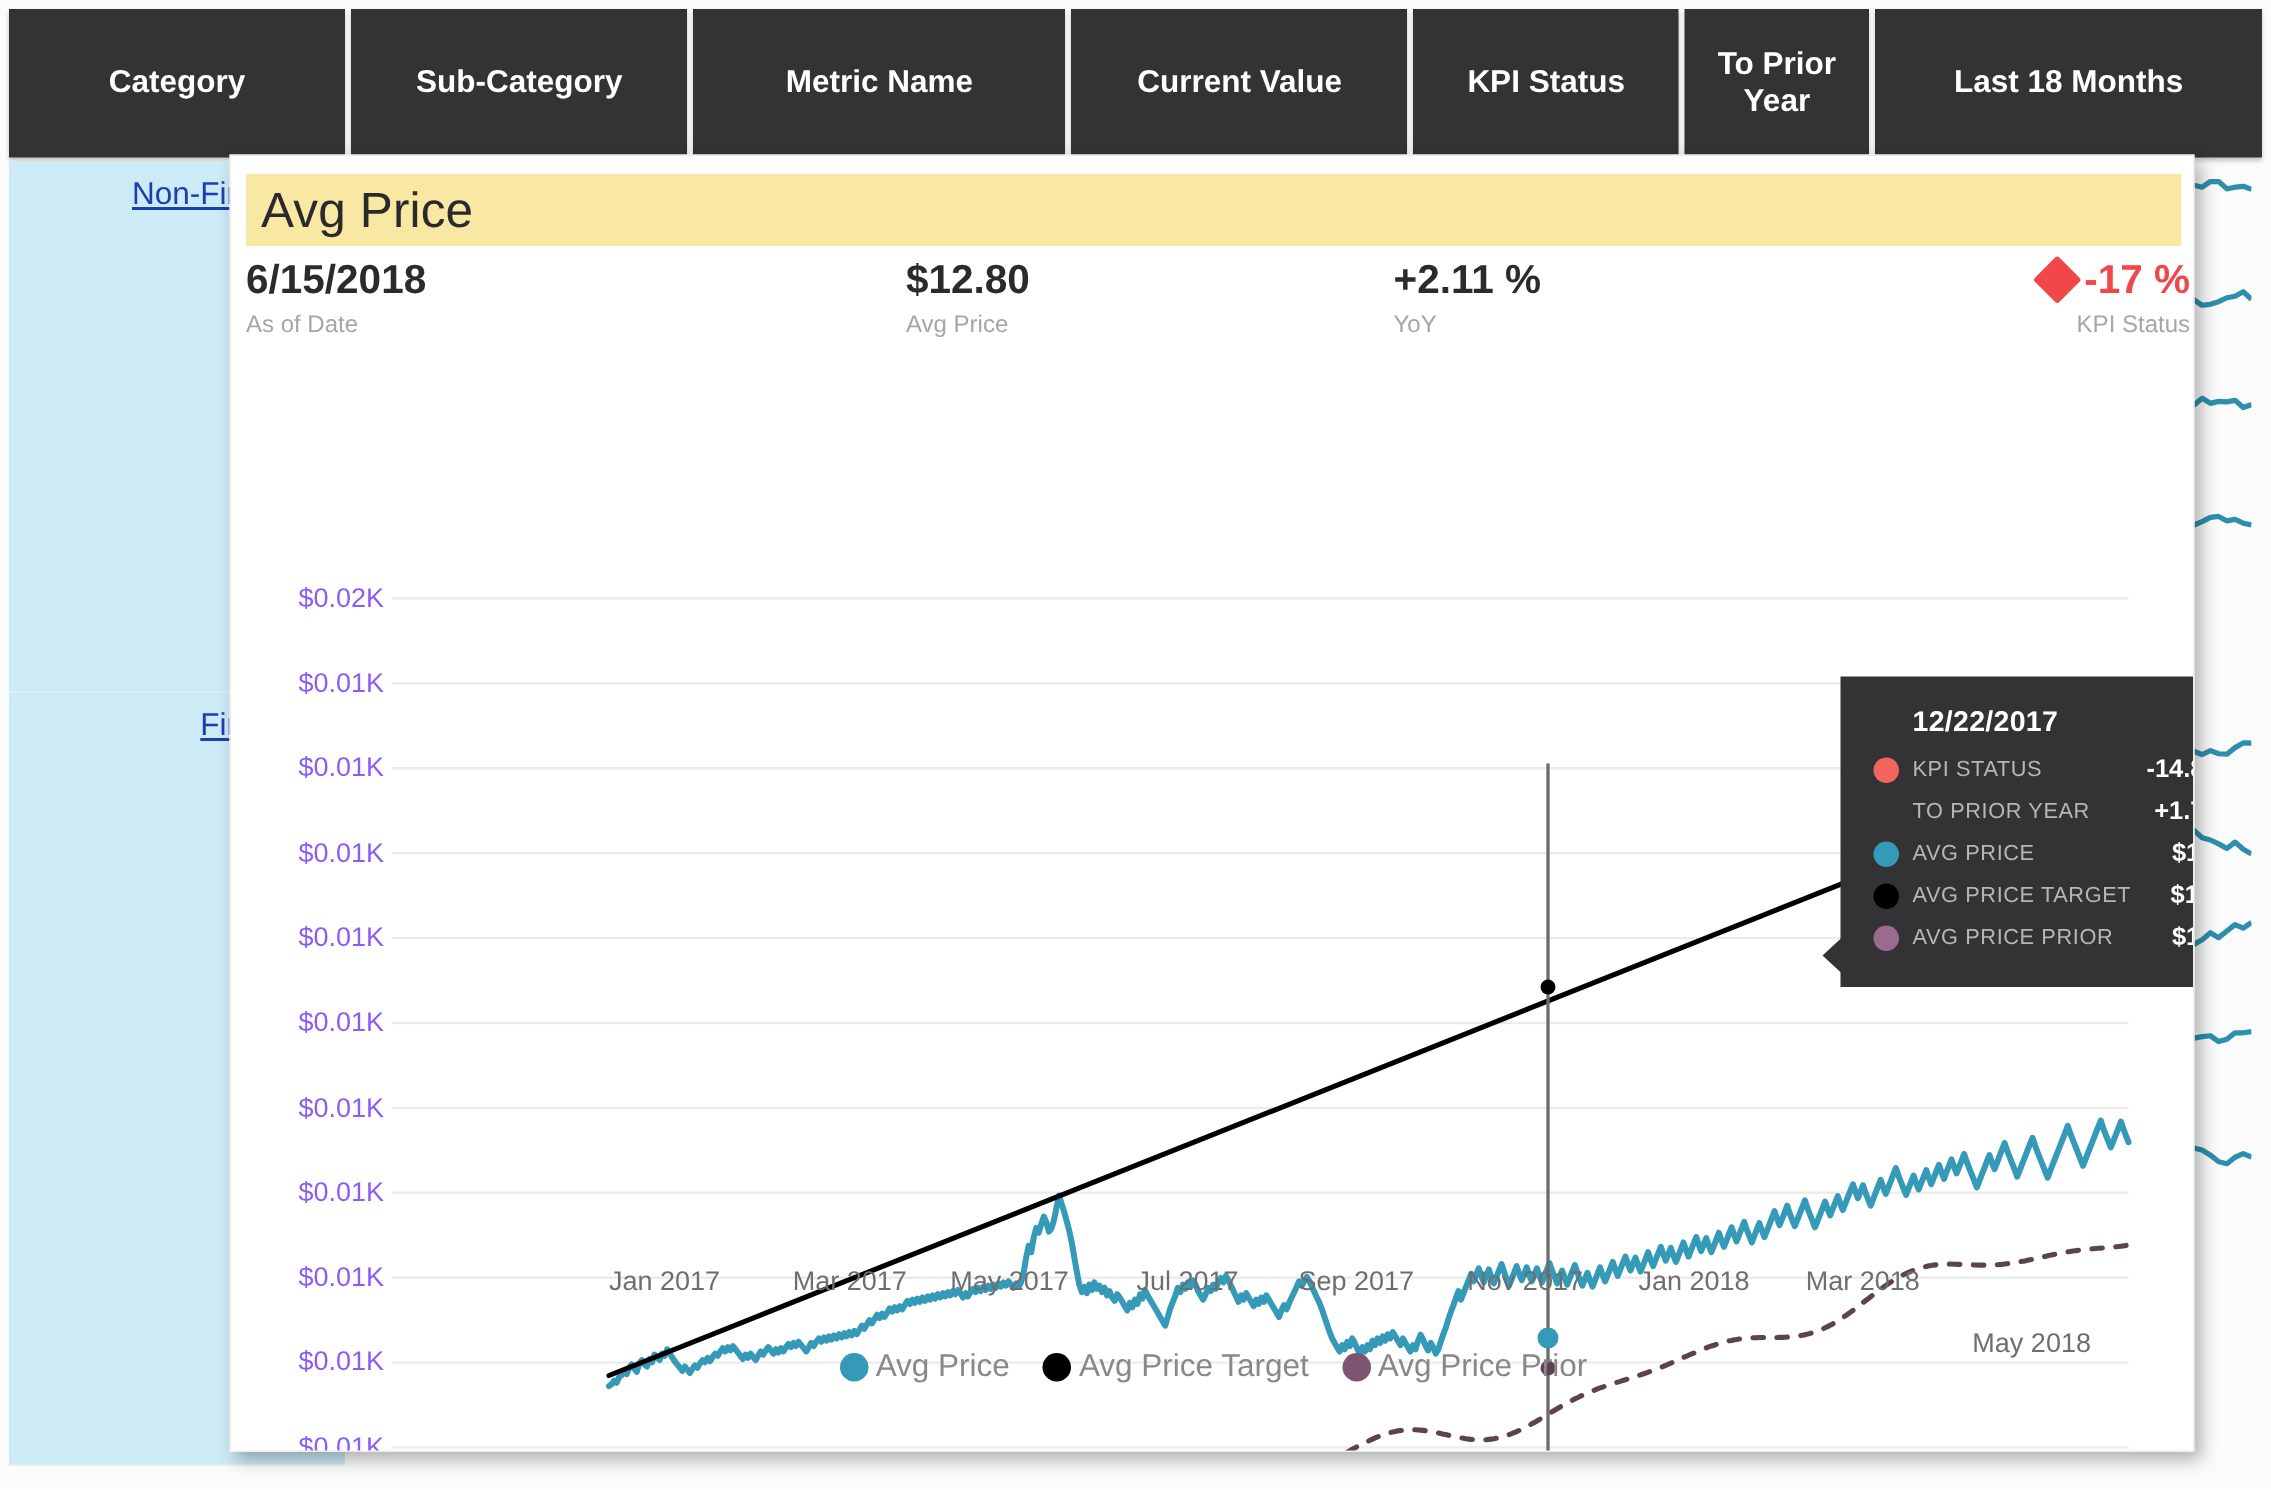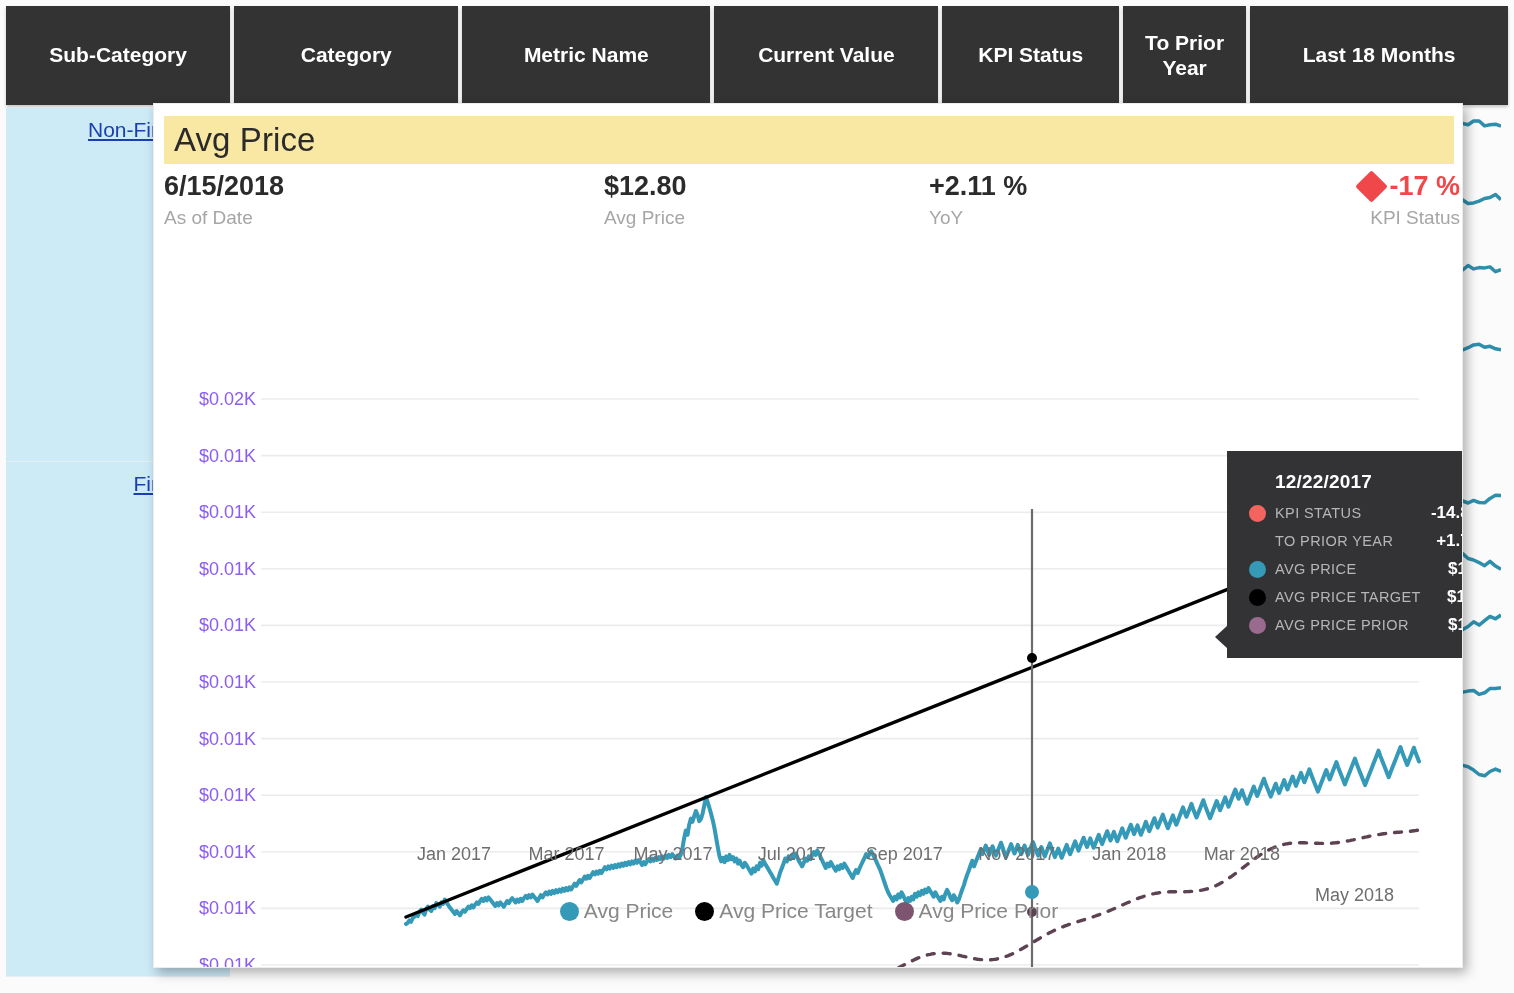--- a/index.html
+++ b/index.html
@@ -86,21 +86,21 @@
   .kpi-strip {
     position: absolute; left: 10px; top: 68px;
     width: 1296px; height: 75px;
   }
   .kpi-block { position: absolute; top: 0; }
   .kpi-val {
     font-size: 27px; font-weight: bold; color: #2b2b2b;
     white-space: nowrap; line-height: 1.1;
   }
   .kpi-lbl {
-    font-size: 19px; color: #a6a6a6; margin-top: 6px;
+    font-size: 16px; color: #a6a6a6; margin-top: 6px;
     white-space: nowrap; line-height: 1.1;
   }
   .kpi-block.right { text-align: right; }
   .kpi-bad .kpi-val { color: #f0474b; display: flex; align-items: center; justify-content: flex-end; gap: 6px; }
   .diamond {
     width: 23px; height: 23px; background: #f0474b;
     transform: rotate(45deg); display: inline-block; flex: none;
     border-radius: 2px;
   }
 
@@ -152,24 +152,24 @@
   }
 </style>
 </head>
 <body>
 
 <div id="root">
 
   <div class="bg-table">
     <div class="header-row">
         <div class="th" style="width: 226px;">
+          <span>Category</span>
+        </div>
+        <div class="th" style="width: 226px;">
           <span>Sub-Category</span>
-        </div>
-        <div class="th" style="width: 226px;">
-          <span>Category</span>
         </div>
         <div class="th" style="width: 250px;">
           <span>Metric Name</span>
         </div>
         <div class="th" style="width: 226px;">
           <span>Current Value</span>
         </div>
         <div class="th" style="width: 178px;">
           <span>KPI Status</span>
         </div>
@@ -291,21 +291,21 @@
           <div class="ylabel" style="top: 309.8px;">$0.01K</div>
           <div class="ylabel" style="top: 366.4px;">$0.01K</div>
           <div class="ylabel" style="top: 423px;">$0.01K</div>
           <div class="ylabel" style="top: 479.6px;">$0.01K</div>
           <div class="ylabel" style="top: 536.2px;">$0.01K</div>
           <div class="ylabel" style="top: 592.8px;">$0.01K</div>
           <div class="ylabel" style="top: 649.4px;">$0.01K</div>
           <div class="ylabel" style="top: 706px;">$0.01K</div>
         </div>
       <div class="xtick-holder" id="xtick-holder">
-          <div class="xlabel" style="left: 300px;">Jan 2017</div>
+          <div class="xlabel" style="left: 289px;">Jan 2017</div>
           <div class="xlabel" style="left: 412.556px;">Mar 2017</div>
           <div class="xlabel" style="left: 519px;">May 2017</div>
           <div class="xlabel" style="left: 637.667px;">Jul 2017</div>
           <div class="xlabel" style="left: 750.222px;">Sep 2017</div>
           <div class="xlabel" style="left: 862.778px;">Nov 2017</div>
           <div class="xlabel" style="left: 975.333px;">Jan 2018</div>
           <div class="xlabel" style="left: 1087.89px;">Mar 2018</div>
           <div class="xlabel" style="left: 1200.44px; margin-top: 41px;">May 2018</div>
         </div>
       <div class="legend" id="legend">

